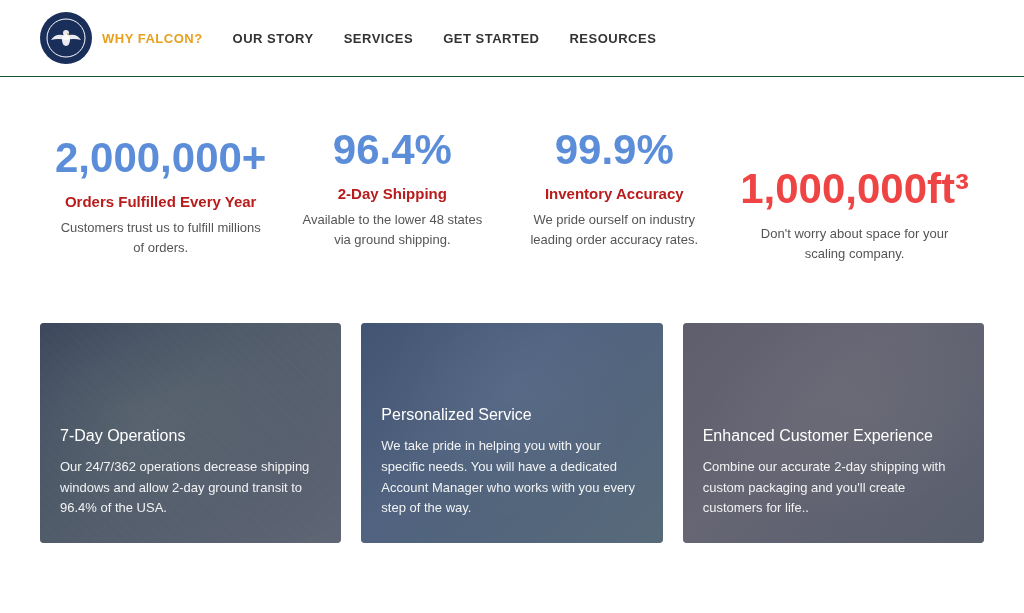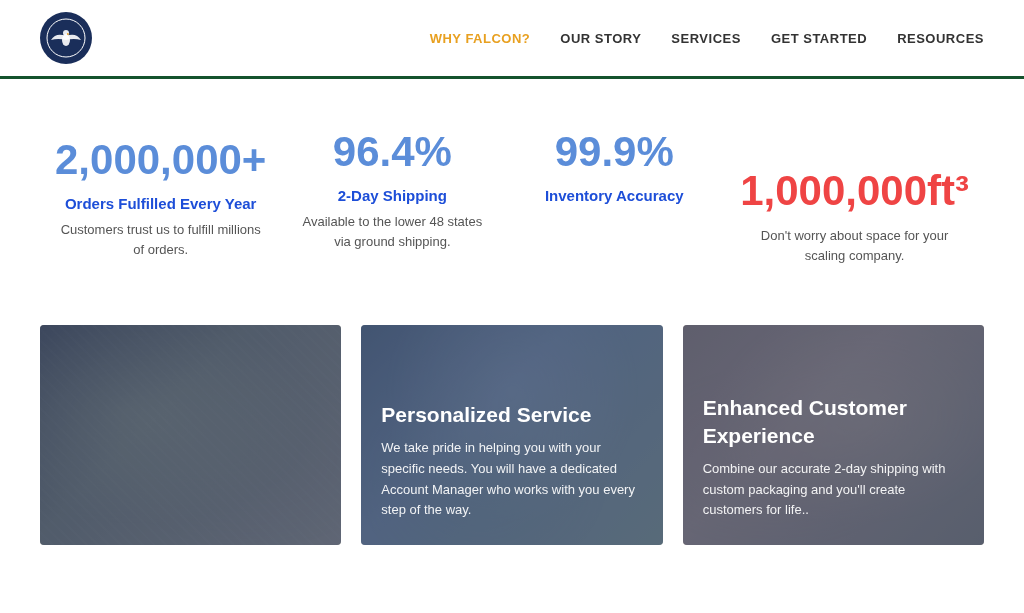--- a/index.html
+++ b/index.html
@@ -2,23 +2,22 @@
 <html><head>
   <meta charset="utf-8">
   <style>
     * { margin: 0; padding: 0; box-sizing: border-box; }
     body { font-family: 'Arial', sans-serif; background: #fff; color: #333; }
 
     
     .header {
       display: flex;
       align-items: center;
-      justify-content: space-between;
       padding: 12px 40px;
-      border-bottom: 3px solid #14532d;
+      border-bottom: 1px solid #14532d;
       background: #fff;
     }
     .logo-area {
       display: flex;
       align-items: center;
       gap: 10px;
     }
     .logo-circle {
       width: 52px;
       height: 52px;
@@ -86,21 +85,21 @@
     .stat-number {
       font-size: 42px;
       font-weight: 800;
       color: #5b8dd9;
       line-height: 1.1;
       margin-bottom: 12px;
     }
     .stat-label {
       font-size: 15px;
       font-weight: 700;
-      color: #1d4ed8;
+      color: #b91c1c;
       margin-bottom: 8px;
     }
     .stat-desc {
       font-size: 13px;
       color: #555;
       line-height: 1.5;
     }
 
     
     .cards-section {
@@ -133,22 +132,22 @@
       z-index: 1;
     }
     .card-content {
       position: relative;
       z-index: 2;
       padding: 20px 20px 24px;
       color: #fff;
       width: 100%;
     }
     .card-title {
-      font-size: 21px;
-      font-weight: 700;
+      font-size: 16px;
+      font-weight: 400;
       margin-bottom: 10px;
       line-height: 1.3;
     }
     .card-desc {
       font-size: 13px;
       line-height: 1.6;
       color: rgba(255,255,255,0.92);
     }
 
     
@@ -240,34 +239,39 @@
       <div class="stat-desc">Customers trust us to fulfill millions of orders.</div>
     </div>
     <div class="stat-item">
       <div class="stat-number" style="color: rgb(91, 141, 217);">96.4%</div>
       <div class="stat-label">2-Day Shipping</div>
       <div class="stat-desc">Available to the lower 48 states via ground shipping.</div>
     </div>
     <div class="stat-item">
       <div class="stat-number" style="color: rgb(91, 141, 217);">99.9%</div>
       <div class="stat-label">Inventory Accuracy</div>
+      <div class="stat-desc">We pride ourself on industry leading order accuracy rates.</div>
     </div>
     <div class="stat-item">
       <div class="stat-number" style="color: #ef4444; margin-top: 39px;">1,000,000ft³</div>
       <div class="stat-desc">Don't worry about space for your scaling company.</div>
     </div>
   </div>
 </section>
 
 <section class="cards-section">
   <div class="card">
     <div class="card-bg card-bg-1">
       <div class="photo-sim photo-sim-1"></div>
     </div>
     <div class="card-overlay"></div>
+    <div class="card-content">
+      <div class="card-title">7-Day Operations</div>
+      <div class="card-desc">Our 24/7/362 operations decrease shipping windows and allow 2-day ground transit to 96.4% of the USA.</div>
+    </div>
   </div>
   <div class="card">
     <div class="card-bg card-bg-2">
       <div class="photo-sim photo-sim-2"></div>
     </div>
     <div class="card-overlay"></div>
     <div class="card-content">
       <div class="card-title">Personalized Service</div>
       <div class="card-desc">We take pride in helping you with your specific needs. You will have a dedicated Account Manager who works with you every step of the way.</div>
     </div>

